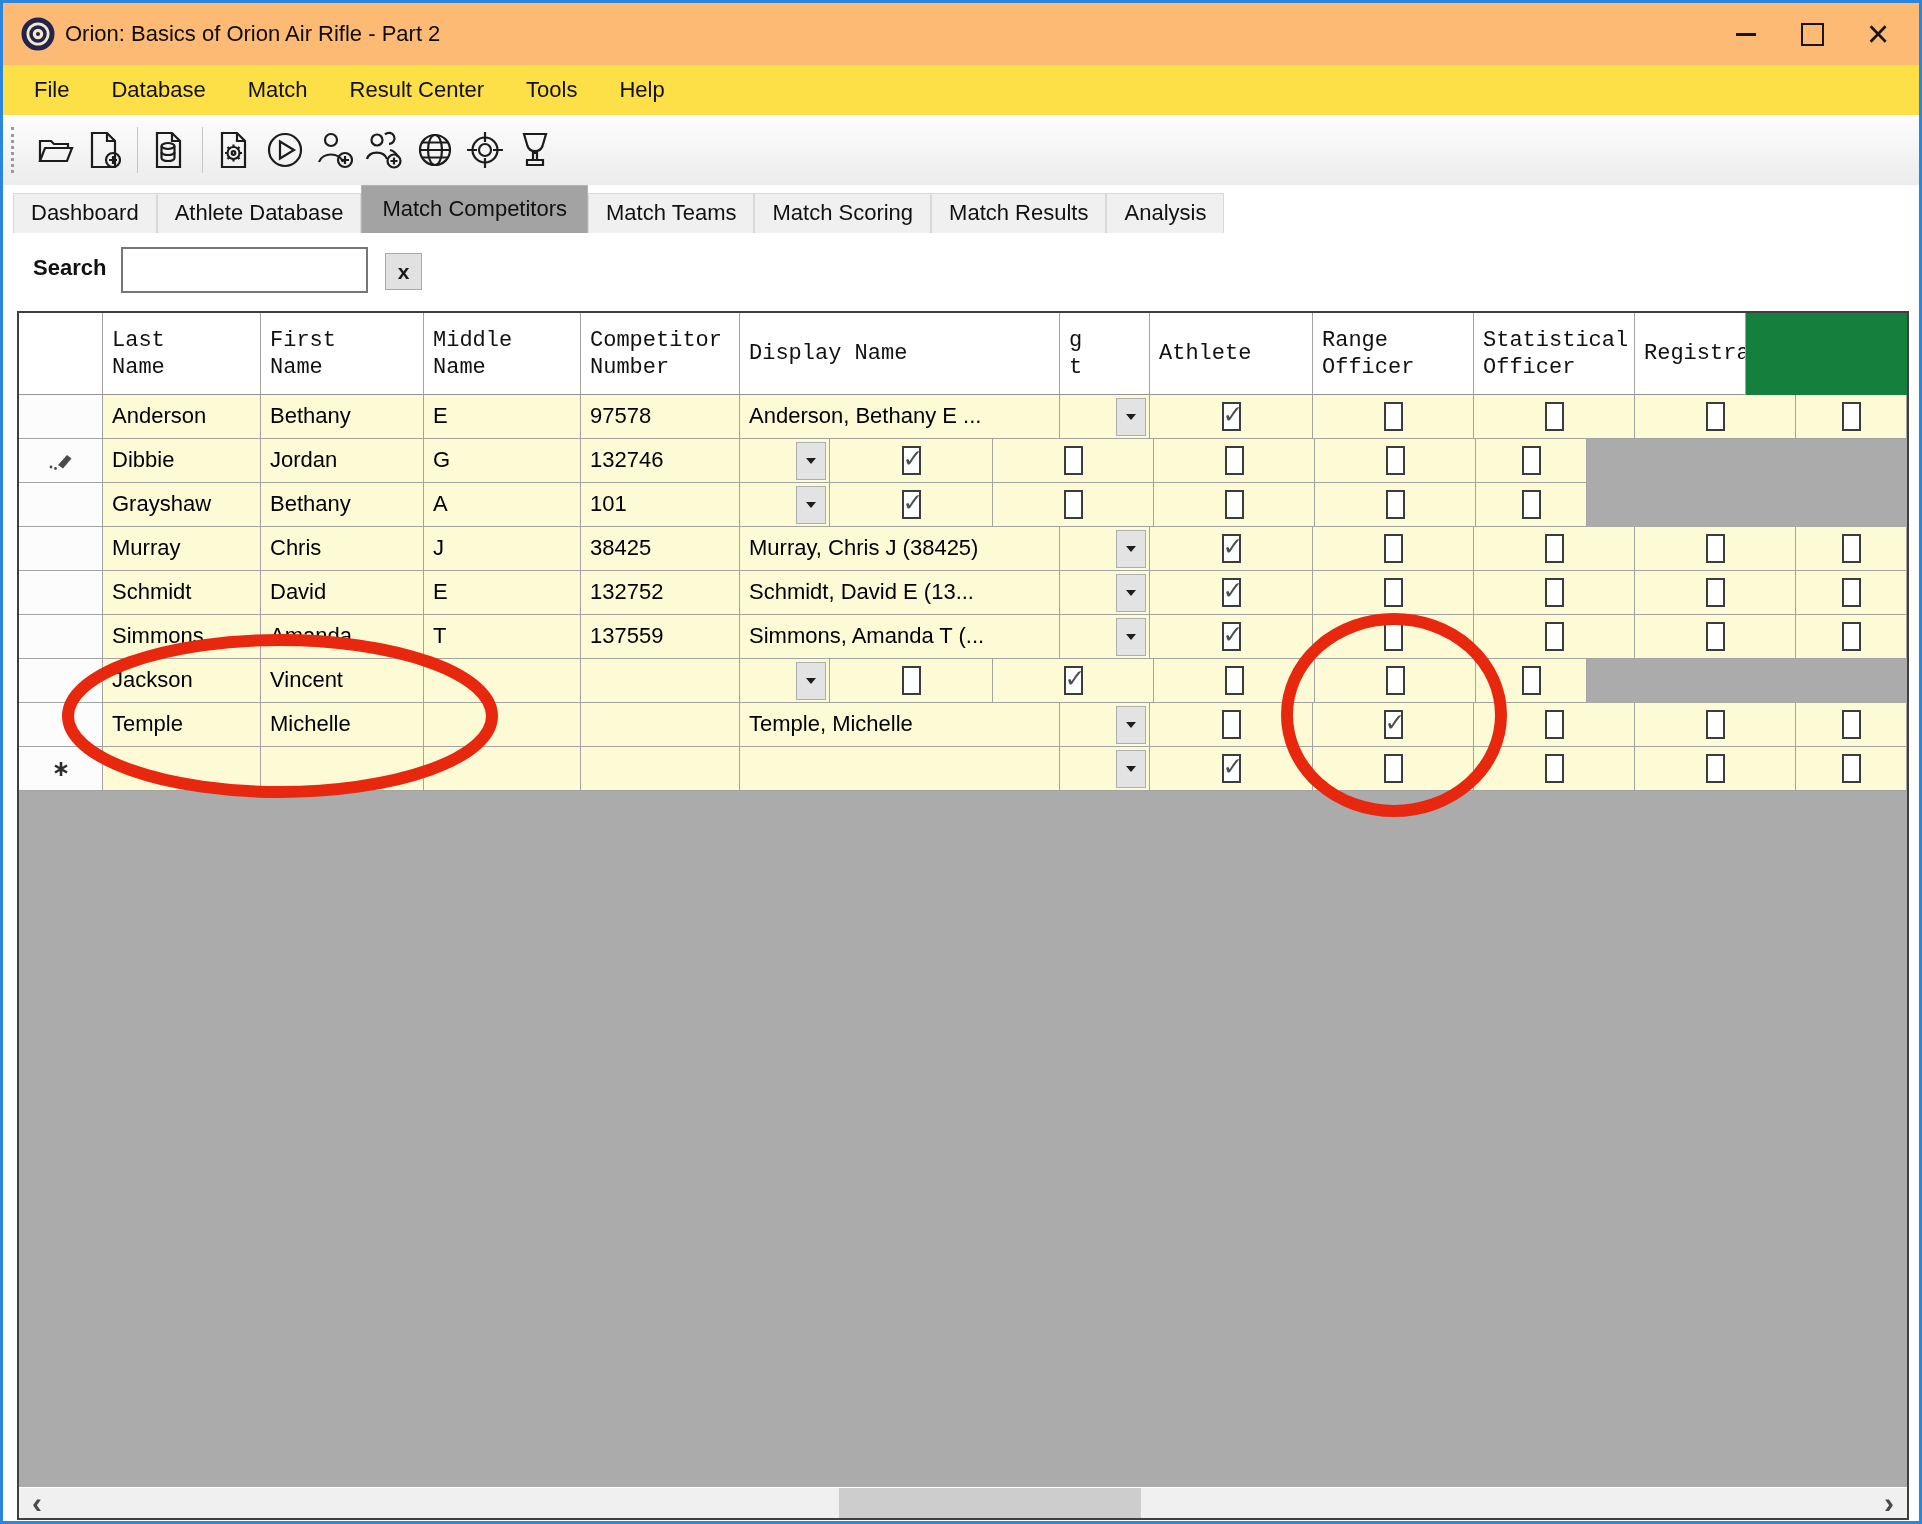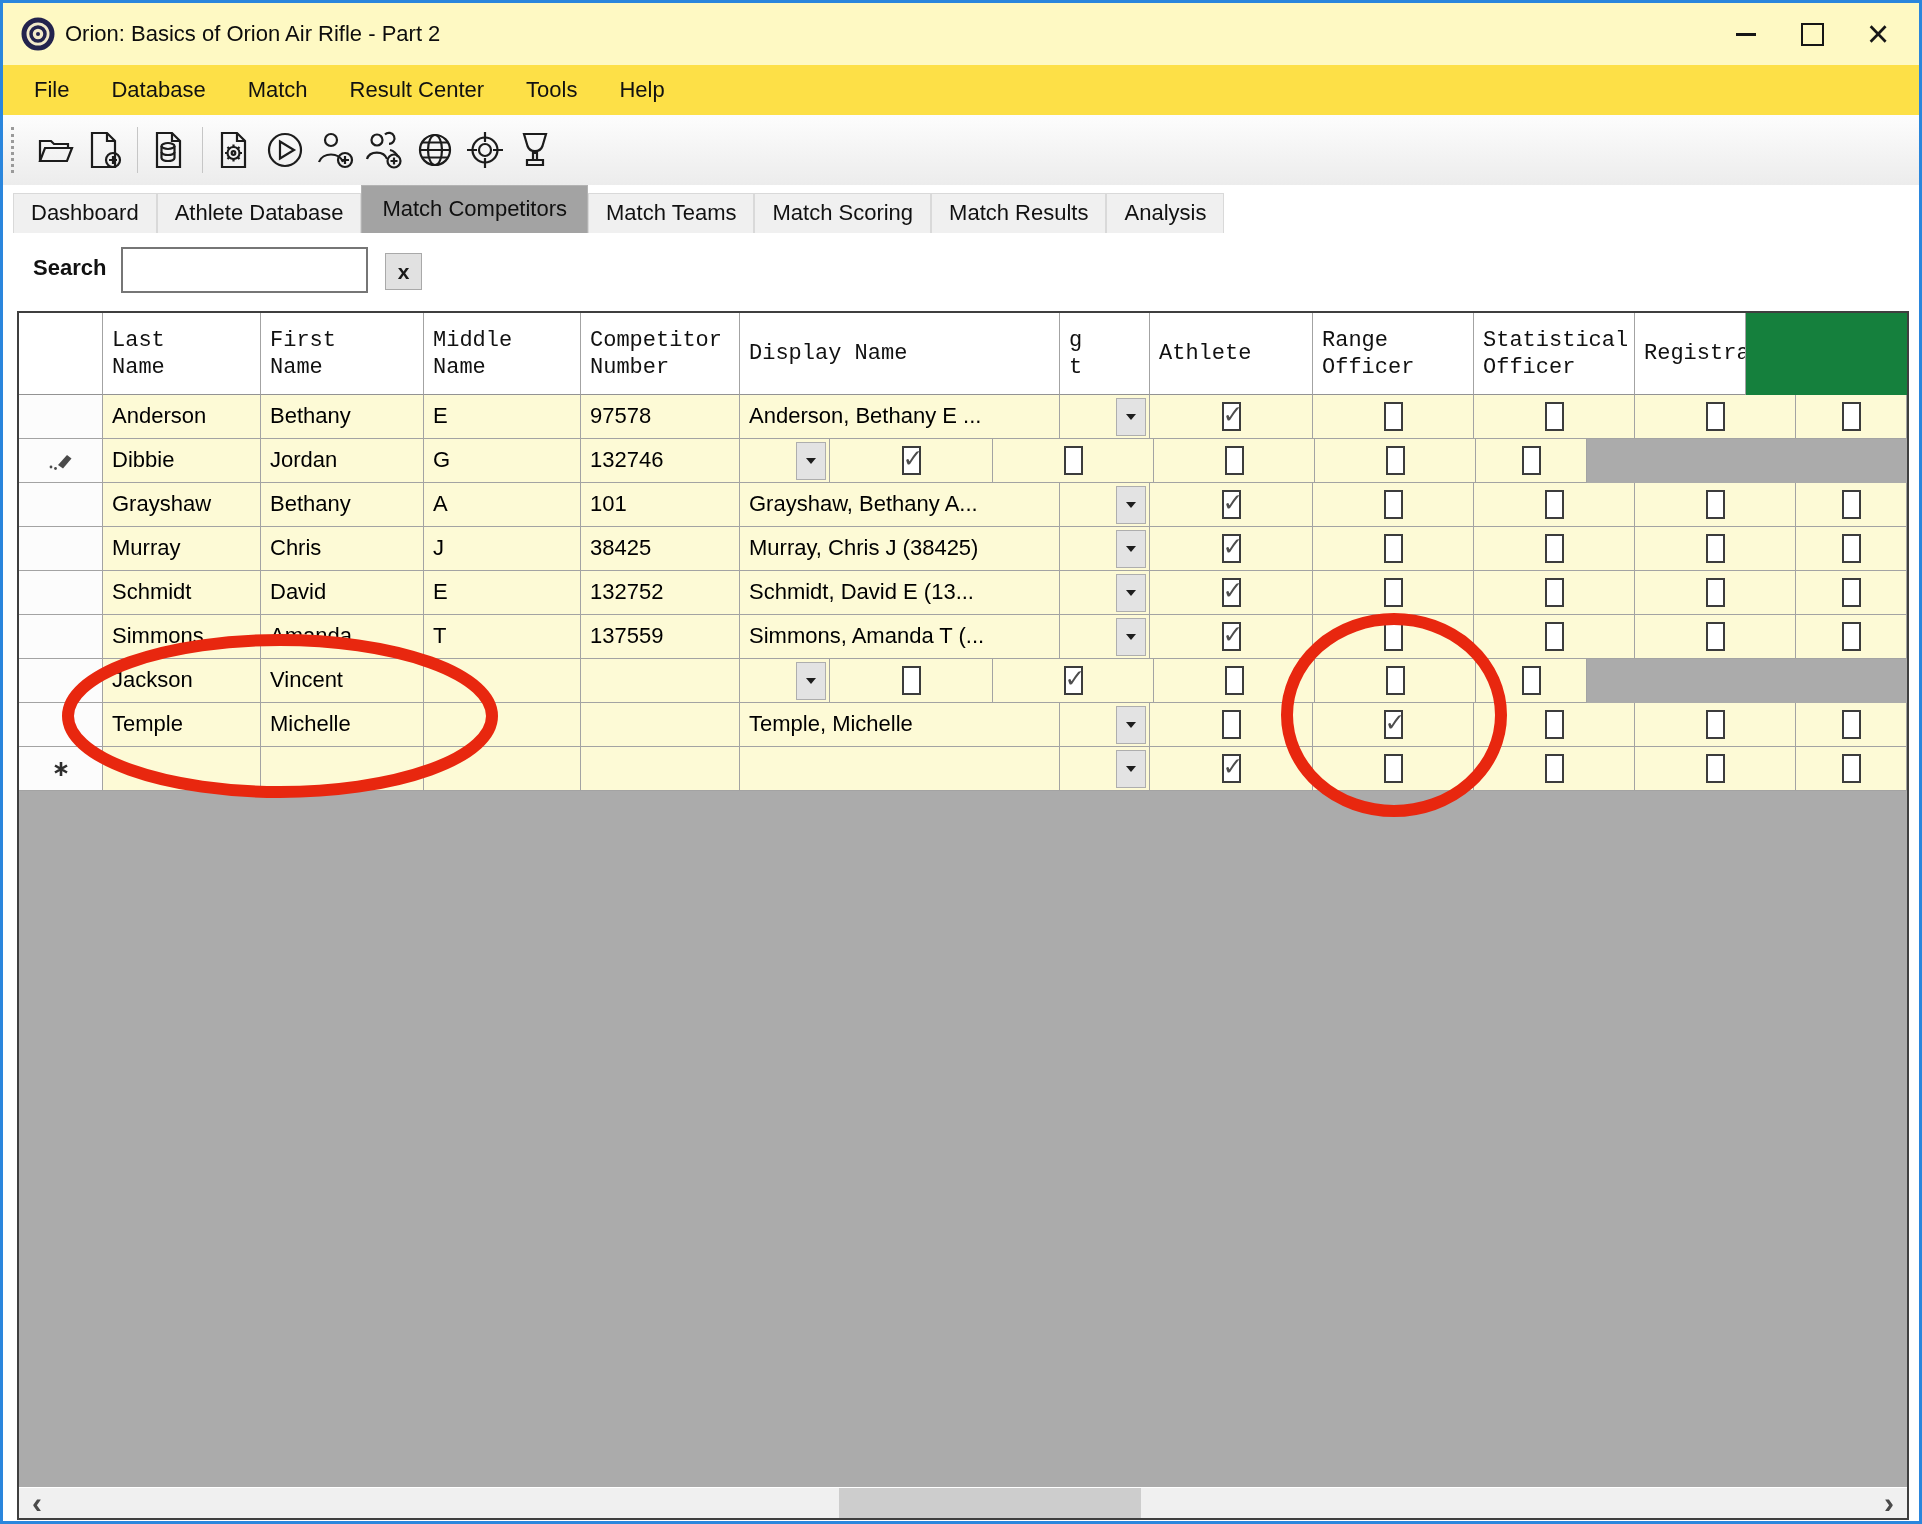--- a/index.html
+++ b/index.html
@@ -1,21 +1,21 @@
 <!DOCTYPE html>
 <html><head>
 <meta charset="utf-8">
 <style>
   html,body{margin:0;padding:0;background:#e8e8e8;}
   #window{position:relative;width:1922px;height:1524px;background:#ffffff;
     border:3px solid #2a86dd;box-sizing:border-box;overflow:hidden;
     font-family:"Liberation Sans","DejaVu Sans",sans-serif;color:#111;}
 
   
-  .titlebar{position:absolute;left:0;top:0;width:100%;height:62px;background:#fef9c3;}
+  .titlebar{position:absolute;left:0;top:0;width:100%;height:62px;background:#fdba74;}
   .app-icon{position:absolute;left:18px;top:14px;}
   .title-text{position:absolute;left:62px;top:18px;font-size:22px;color:#0d0d0d;white-space:nowrap;}
   .win-controls{position:absolute;right:8px;top:0;height:62px;display:flex;}
   .wc{width:66px;height:62px;display:flex;align-items:center;justify-content:center;cursor:default;}
   .wc-min-glyph{width:20px;border-top:3px solid #161616;}
   .wc-max-glyph{width:19px;height:19px;border:2.5px solid #161616;}
   .wc-close-glyph{font-size:38px;line-height:1;color:#161616;font-weight:400;}
 
   
   .menubar{position:absolute;left:0;top:62px;width:100%;height:50px;background:#fde047;
@@ -318,21 +318,20 @@
           </div>
           <div class="cell center" style="width: 111px;">
             <span class="cb"></span>
           </div>
         </div><div class="g-row">
           <div class="cell rowhead" style="width: 84px;"></div>
           <div class="cell" style="width: 158px;">Grayshaw</div>
           <div class="cell" style="width: 163px;">Bethany</div>
           <div class="cell" style="width: 157px;">A</div>
           <div class="cell" style="width: 159px;">101</div>
-          <div class="cell" style="width: 320px;">Grayshaw, Bethany A...</div>
           <div class="cell combo" style="width: 90px;">
             <button class="combo-btn">
               <span class="combo-arrow"></span>
             </button>
           </div>
           <div class="cell center" style="width: 163px;">
             <span class="cb checked">
               <span class="tick">✓</span>
             </span>
           </div>

